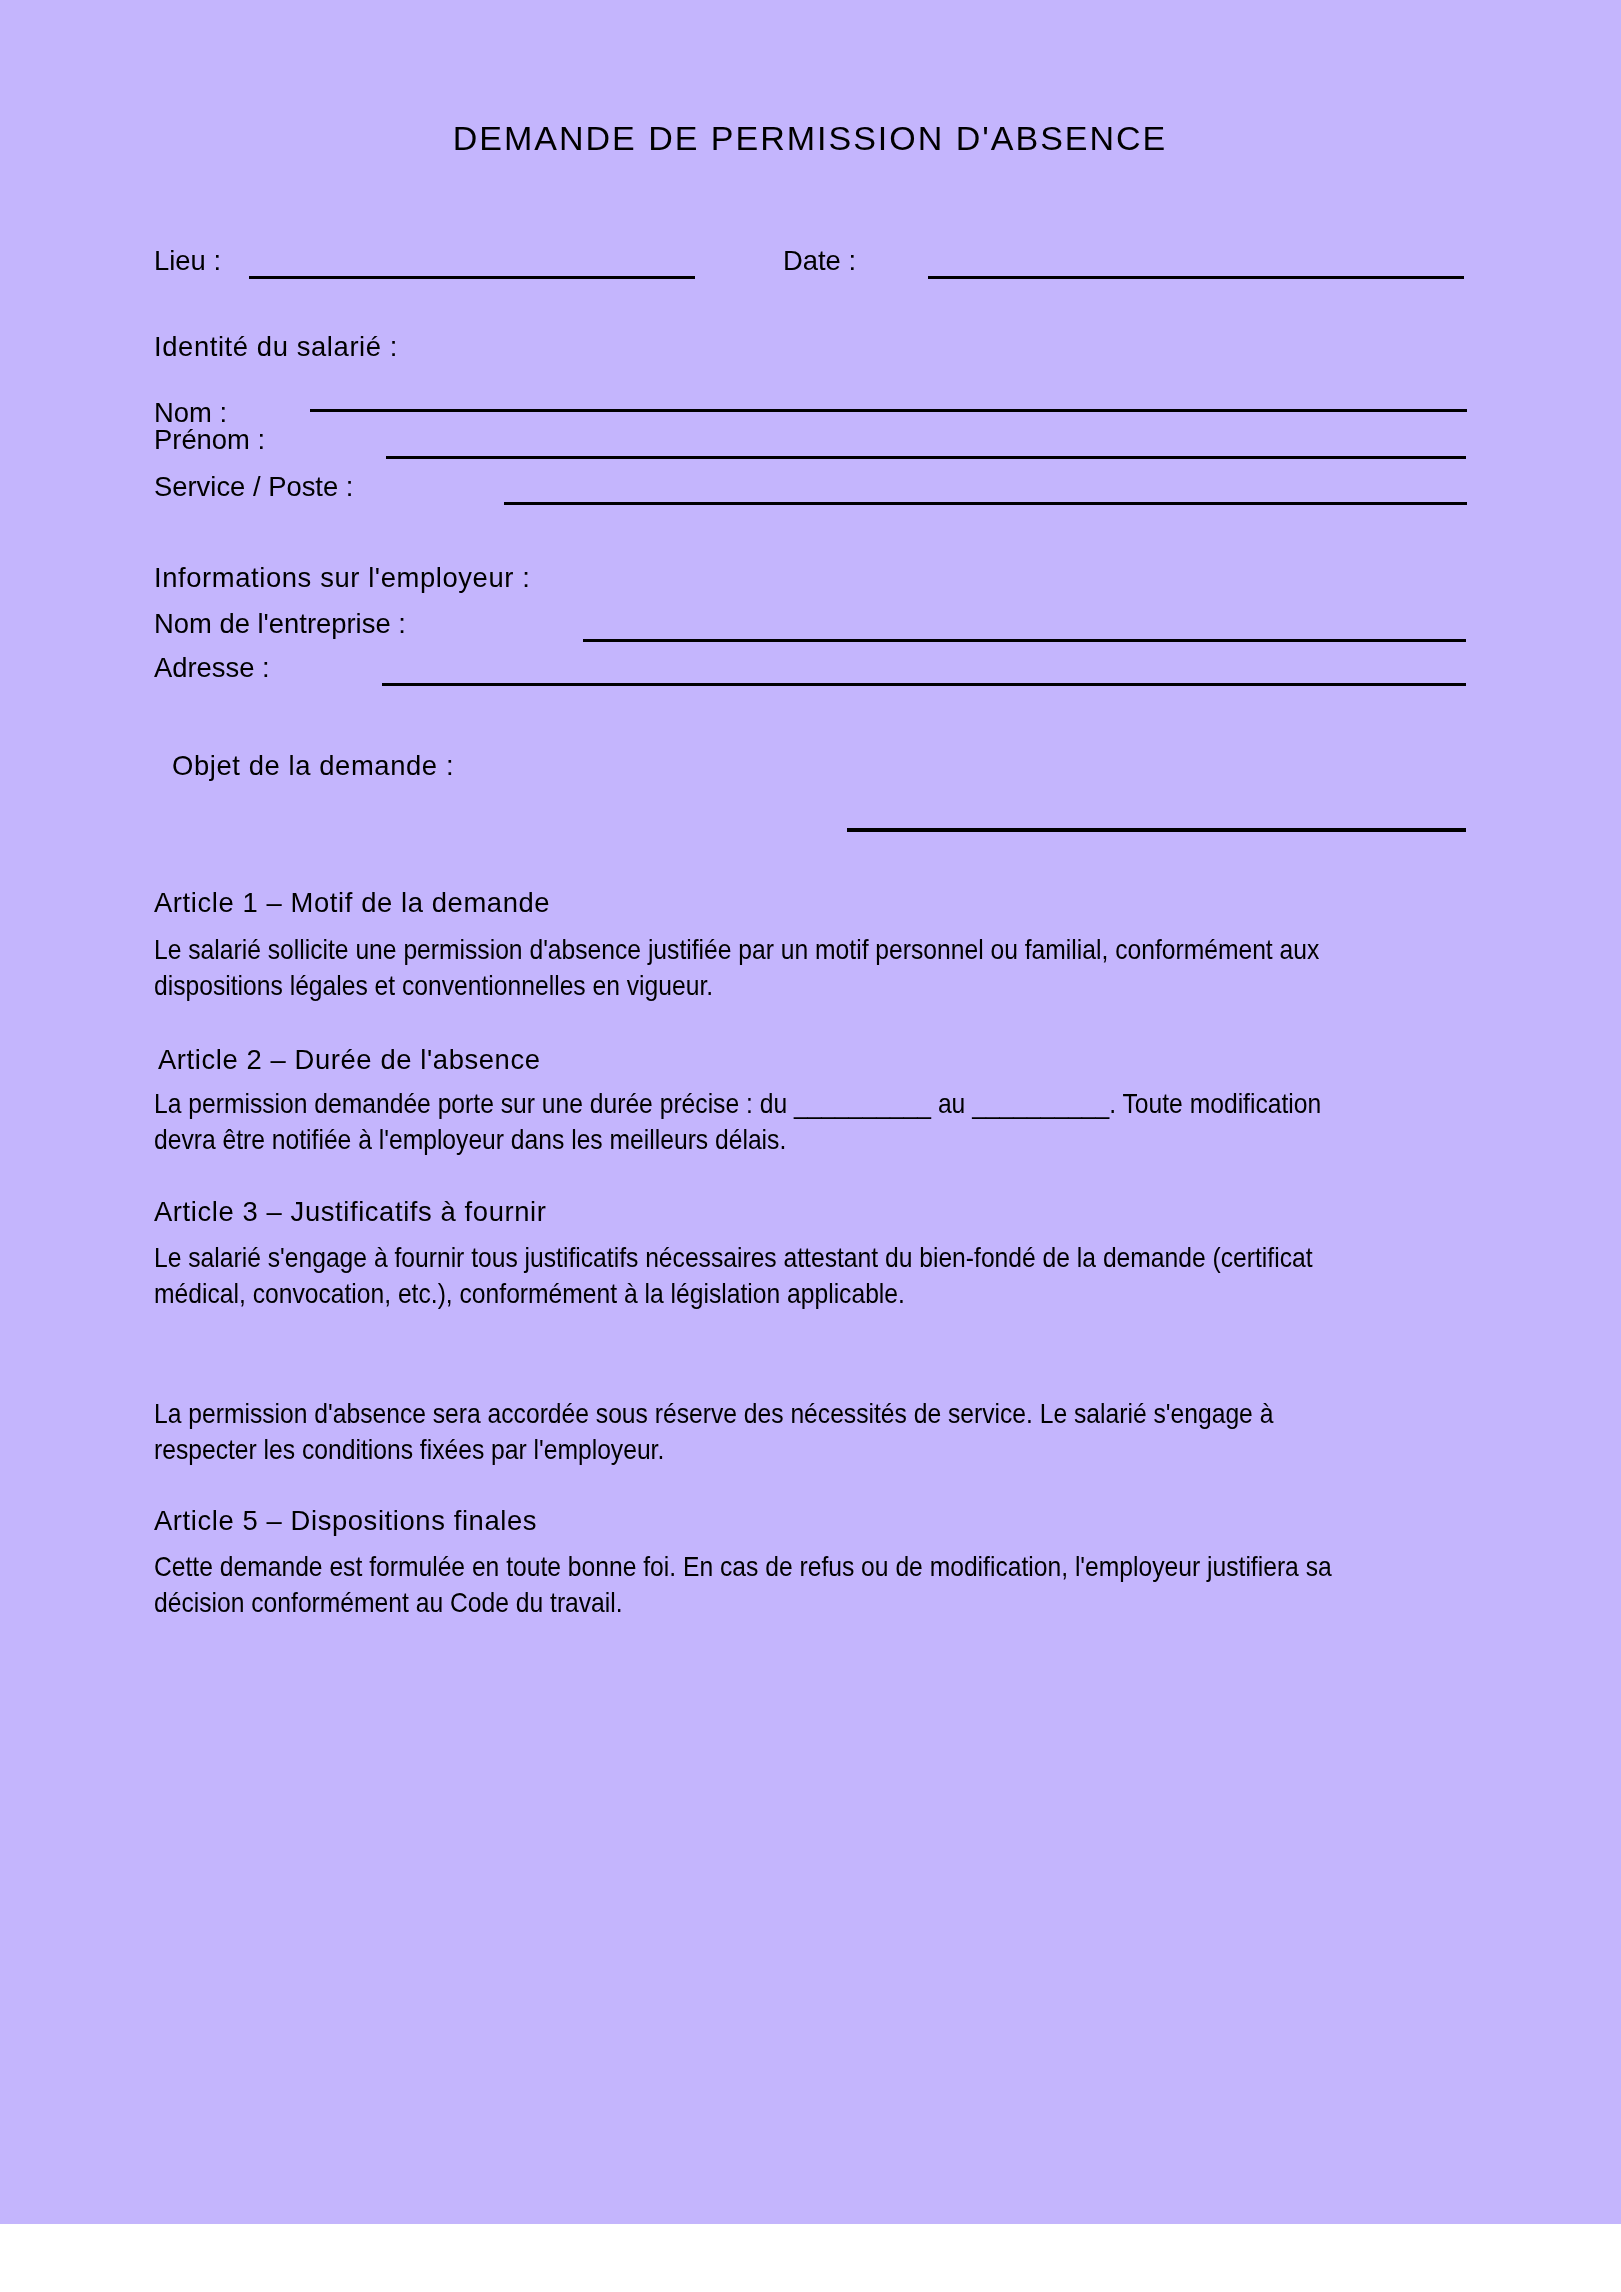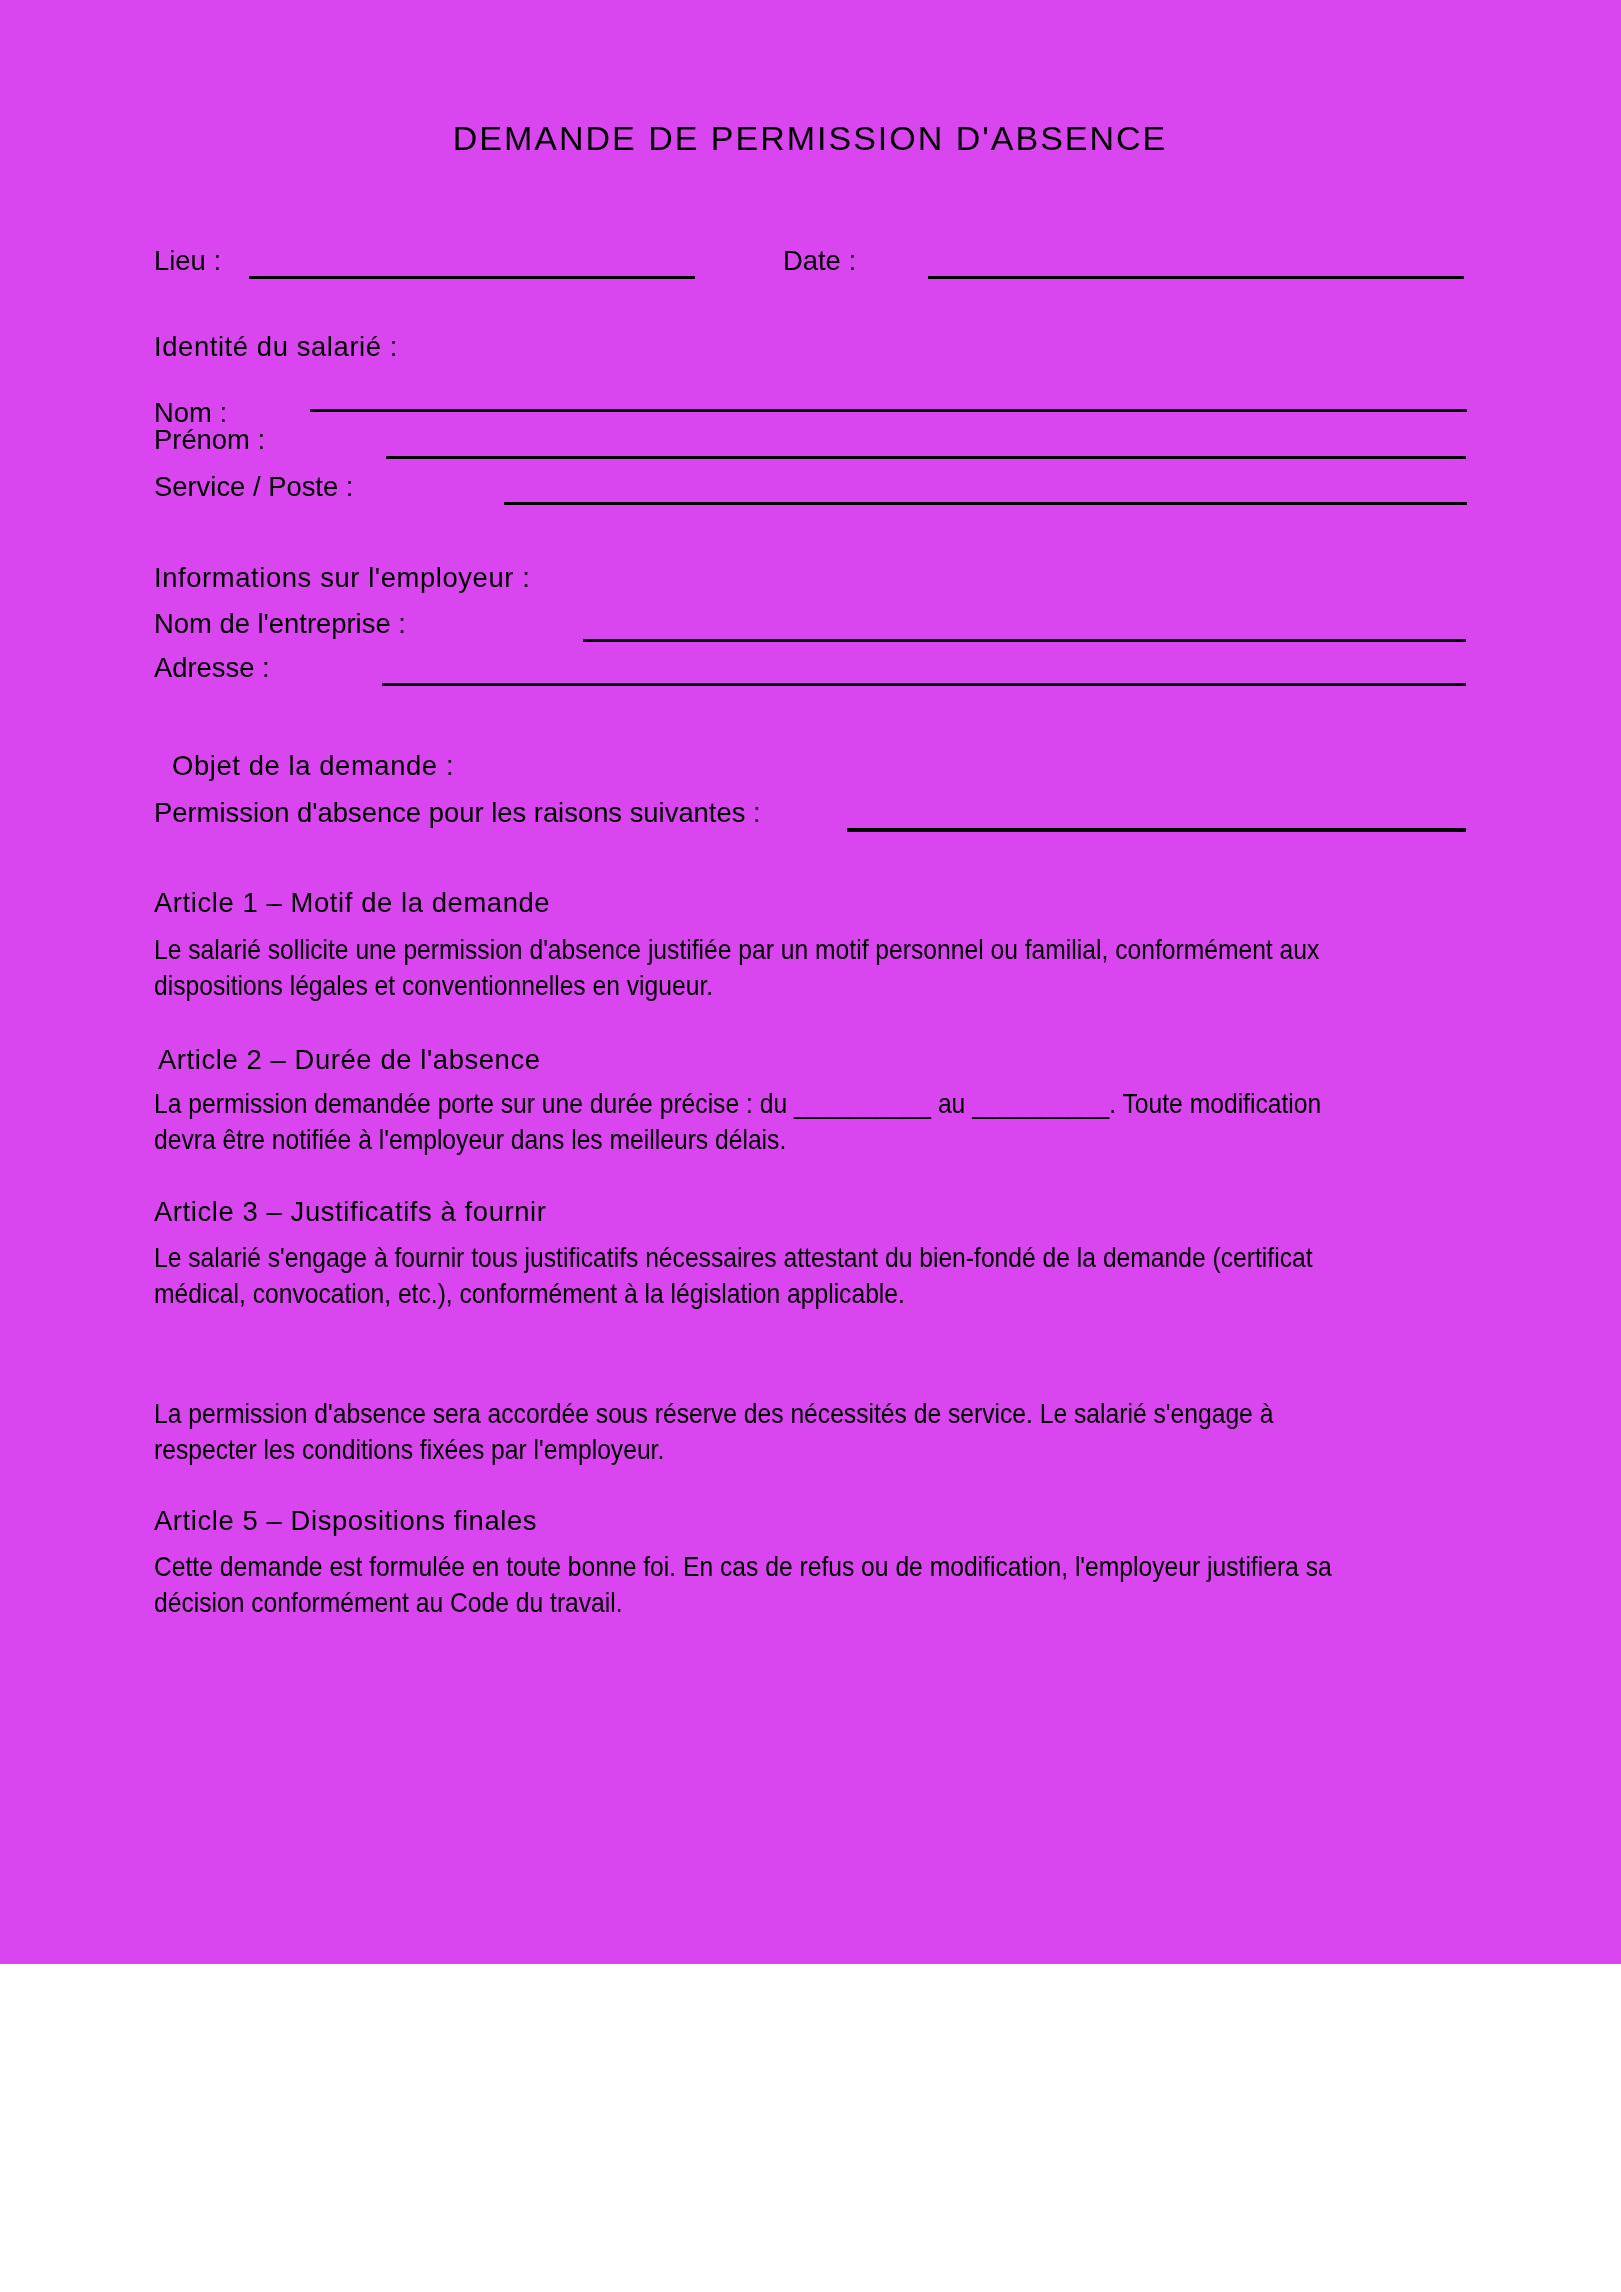--- a/index.html
+++ b/index.html
@@ -3,22 +3,22 @@
 <meta charset="utf-8">
 <style>
   html, body {
     margin: 0;
     padding: 0;
     background: #ffffff;
   }
   .page {
     position: relative;
     width: 1621px;
-    height: 1964px;
-    background: #d946ef;
+    height: 2224px;
+    background: #c4b5fd;
     color: #000000;
     font-family: "Liberation Sans", "DejaVu Sans", sans-serif;
     font-size: 27.4px;
     line-height: 35px;
     overflow: hidden;
   }
   .abs { position: absolute; }
   .doc-title {
     left: 154px;
     top: 117px;
@@ -99,21 +99,20 @@
   <span class="abs label pos-service">Service / Poste :</span>
   <div class="fline line-service"></div>
 
   <span class="abs heading pos-employeur">Informations sur l'employeur :</span>
   <span class="abs label pos-entreprise">Nom de l'entreprise :</span>
   <div class="fline line-entreprise"></div>
   <span class="abs label pos-adresse">Adresse :</span>
   <div class="fline line-adresse"></div>
 
   <span class="abs heading pos-objet">Objet de la demande :</span>
-  <span class="abs label pos-permission">Permission d'absence pour les raisons suivantes :</span>
   <div class="fline thick line-permission"></div>
 
   <span class="abs heading pos-art1-h">Article 1 – Motif de la demande</span>
   <div class="abs para pos-art1-b">Le salarié sollicite une permission d'absence justifiée par un motif personnel ou familial, conformément aux
 dispositions légales et conventionnelles en vigueur.</div>
 
   <span class="abs heading pos-art2-h">Article 2 – Durée de l'absence</span>
   <div class="abs para pos-art2-b">La permission demandée porte sur une durée précise : du __________ au __________. Toute modification
 devra être notifiée à l'employeur dans les meilleurs délais.</div>
 

